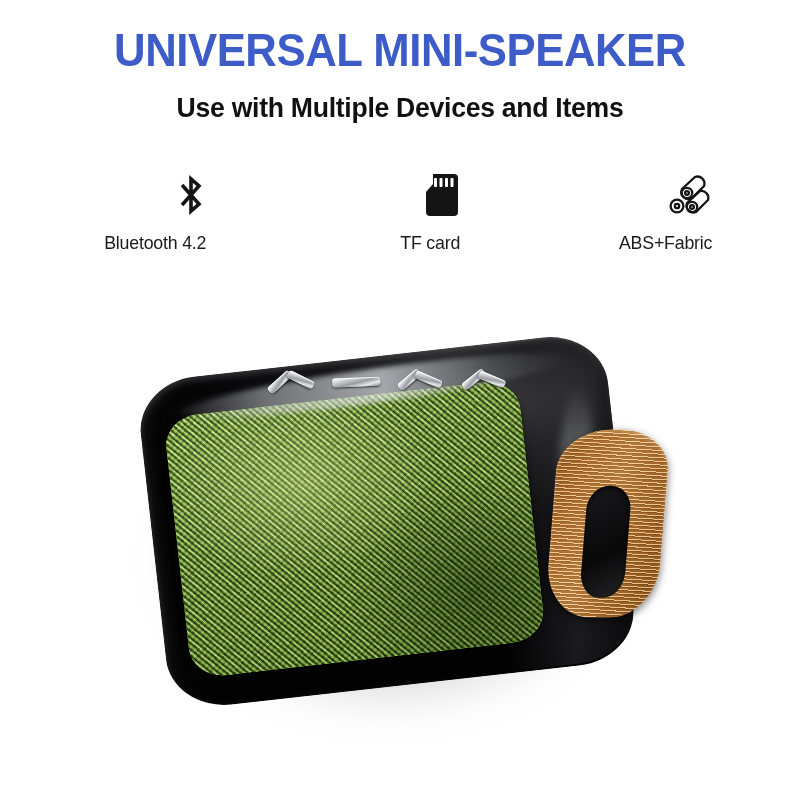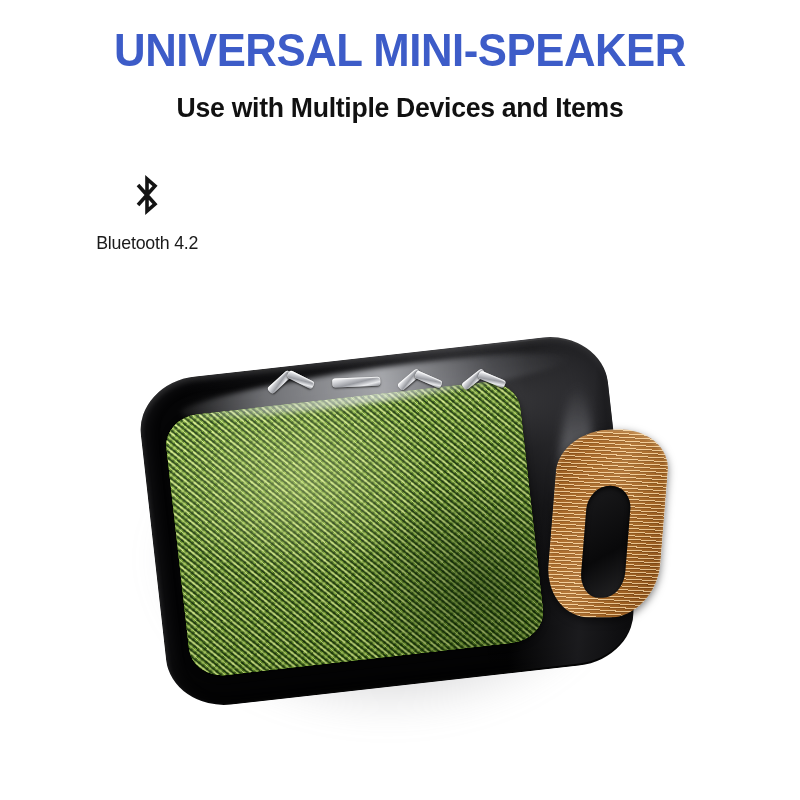--- a/index.html
+++ b/index.html
@@ -33,21 +33,21 @@
     color:#111111;
     transform:scaleX(0.95);
     white-space:nowrap;
   }
 
   
   .features {
     position:absolute; left:86px; top:168px; width:628px; height:120px;
     display:flex; justify-content:space-between; align-items:flex-start;
   }
-  .feature { width:122px; display:flex; flex-direction:column; align-items:center; }
+  .feature { width:122px; display:flex; flex-direction:column; align-items:flex-end; }
   .feature .ico { height:54px; display:flex; align-items:center; justify-content:center; }
   .feature .lbl {
     margin-top:9px; text-align:center;
     font-size:18.5px; line-height:24px; color:#1a1a1a;
     letter-spacing:-0.2px; transform:scaleX(0.96);
   }
   .feature .lbl span { display:block; }
 
   
   .product { position:absolute; left:0; top:318px; width:800px; height:470px; }
@@ -190,22 +190,58 @@
         <svg width="34" height="46" viewBox="0 0 34 46" fill="none">
           <path d="M8 13 L25 32 L17 39 L17 7 L25 14 L8 33" stroke="#141414" stroke-width="3.6" stroke-linejoin="miter" stroke-linecap="butt" fill="none"></path>
         </svg>
       </div>
       <div class="lbl">
         <span>Bluetooth 4.2</span>
       </div>
     </div>
 
 
-
-
+    <div class="feature">
+      <div class="ico">
+        <svg width="40" height="48" viewBox="0 0 40 48" fill="none">
+          <path d="M12 3 H33 A4 4 0 0 1 37 7 V41 A4 4 0 0 1 33 45
+                   H9 A4 4 0 0 1 5 41 V21 L12 13 Z" fill="#141414"></path>
+          <g fill="#ffffff">
+            <rect x="13" y="7" width="3" height="9" rx="0.8"></rect>
+            <rect x="18.5" y="7" width="3" height="9" rx="0.8"></rect>
+            <rect x="24" y="7" width="3" height="9" rx="0.8"></rect>
+            <rect x="29.5" y="7" width="3" height="9" rx="0.8"></rect>
+          </g>
+        </svg>
+      </div>
+      <div class="lbl">
+        <span>TF card</span>
+      </div>
+    </div>
+
+
+    <div class="feature">
+      <div class="ico">
+        <svg width="50" height="46" viewBox="0 0 50 46" fill="none">
+          <g stroke="#141414" stroke-width="2.3" fill="none">
+            <path d="M18 17 L31 5 A7 7 0 0 1 40 14 L28 26 A7 7 0 0 1 18 17 Z"></path>
+            <circle cx="23" cy="21" r="5.2"></circle>
+            <circle cx="23" cy="21" r="1.9"></circle>
+            <path d="M23 31 L36 19 A7 7 0 0 1 44 28 L32 40 A7 7 0 0 1 23 31 Z"></path>
+            <circle cx="28" cy="35" r="5.2"></circle>
+            <circle cx="28" cy="35" r="1.9"></circle>
+            <circle cx="13" cy="34" r="6.4"></circle>
+            <circle cx="13" cy="34" r="2.2"></circle>
+          </g>
+        </svg>
+      </div>
+      <div class="lbl">
+        <span>ABS+Fabric</span>
+      </div>
+    </div>
 
   </div>
 
   <div class="product">
 
     <div class="prod-shadow"></div>
 
     <div class="speaker">
 
       <div class="shell"></div>

